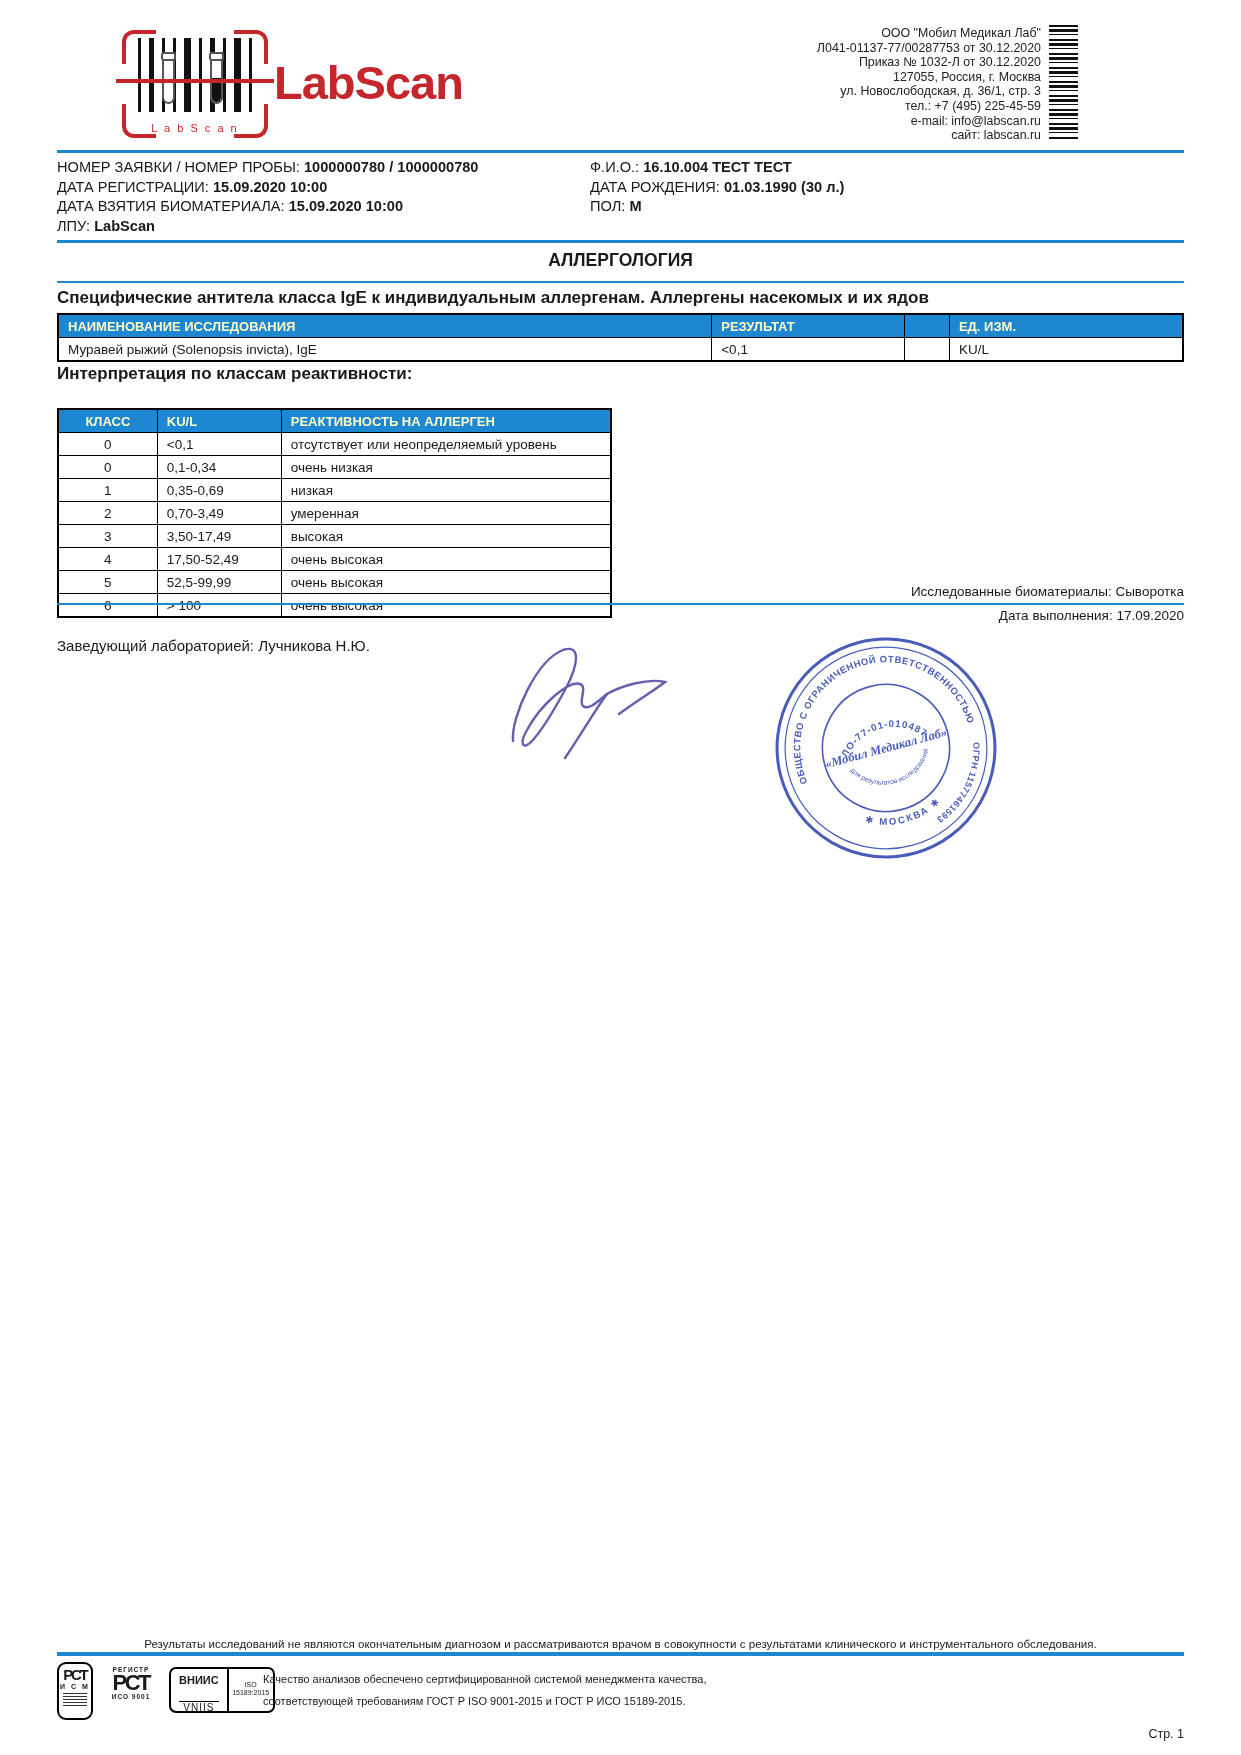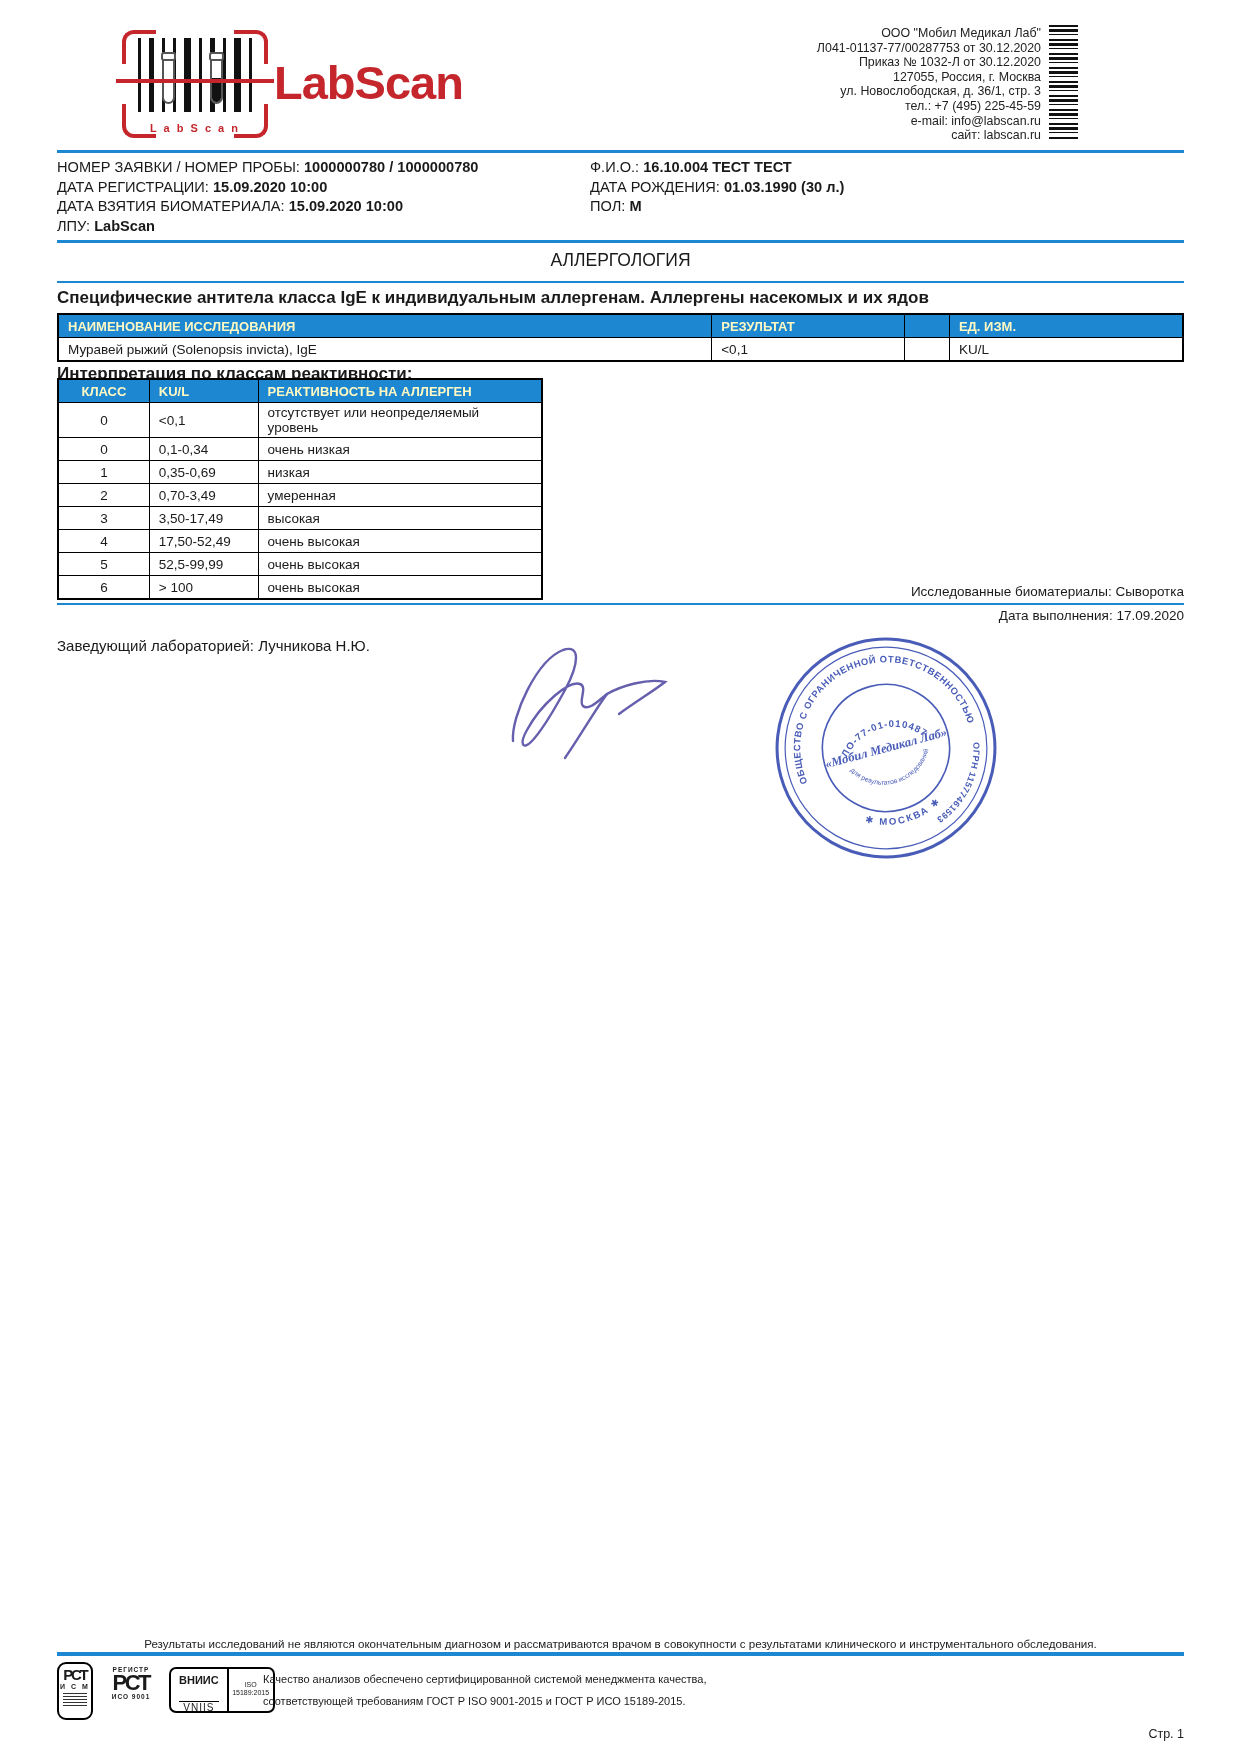--- a/index.html
+++ b/index.html
@@ -17,44 +17,44 @@
   .bars{position:absolute;left:16px;top:8px;width:114px;height:74px;display:flex;justify-content:space-between;align-items:stretch;}
   .bars i{display:block;background:#111;height:100%;}
   .w2{width:3px}.w3{width:5px}.w4{width:7px}
   .tube{position:absolute;top:22px;width:13px;height:52px;background:#fff;border:2px solid #555;
         border-radius:0 0 8px 8px;box-sizing:border-box;}
   .tube::before{content:"";position:absolute;left:-3px;top:-2px;right:-3px;height:5px;background:#fff;border:2px solid #555;border-radius:3px;}
   .tube.filled::after{content:"";position:absolute;left:0;right:0;bottom:0;height:24px;background:#111;border-radius:0 0 6px 6px;}
   .t1{left:40px}.t2{left:88px}
   .strike{position:absolute;left:-6px;right:-6px;top:49px;height:4px;background:#c4262c;}
   .logo-sub{position:absolute;left:0;right:0;bottom:4px;text-align:center;color:#c4262c;
-            font-size:11px;font-weight:bold;letter-spacing:2px;white-space:nowrap;}
+            font-size:11px;font-weight:normal;letter-spacing:2px;white-space:nowrap;}
   .logo-word{color:#c4262c;font-size:47px;font-weight:bold;letter-spacing:-1px;margin-left:6px;margin-top:-4px;}
 
   .company{position:absolute;top:26px;right:200px;text-align:right;font-size:12.4px;line-height:14.6px;color:#222;}
   .topbarcode{position:absolute;top:25px;right:163px;width:29px;height:114px;
       background:repeating-linear-gradient(to bottom,#111 0 2px,#fff 2px 4px,#111 4px 7px,#fff 7px 9px,#111 9px 10px,#fff 10px 14px);}
 
   
   .rule{position:absolute;left:57px;right:57px;background:#1e87d2;}
   .r1{top:150px;height:3px}.r2{top:240px;height:3px}.r3{top:281px;height:2px}
   .r4{top:603px;height:2px}.r5{top:1652px;height:4px}
 
   
   .patient{position:absolute;top:158px;font-size:14.6px;line-height:19.5px;}
   .patient.pl{left:57px}.patient.pr{left:590px}
   .patient b{font-weight:bold}
 
-  .dept-title{position:absolute;left:0;right:0;top:250px;text-align:center;font-size:17.5px;font-weight:normal;}
+  .dept-title{position:absolute;left:0;right:0;top:250px;text-align:center;font-size:17.5px;font-weight:bold;}
   .panel-title{position:absolute;left:57px;top:288px;font-size:17px;font-weight:bold;}
 
   
   table{border-collapse:collapse;font-size:13.5px;}
   .results{position:absolute;left:57px;top:313px;width:1127px;}
-  .interp{position:absolute;left:57px;top:378px;width:486px;}
+  .interp{position:absolute;left:57px;top:408px;width:555px;}
   th,td{border:1px solid #000;padding:2px 9px;height:18px;}
   table{border:2px solid #000;}
   th{background:#1e87d2;color:#fef9c3;font-weight:bold;text-align:left;font-size:13px;}
   .results col.c1{width:655px}.results col.c2{width:193px}.results col.c3{width:45px}.results col.c4{width:234px}
   .interp col.k1{width:105px}.interp col.k2{width:135px}.interp col.k3{width:363px}
   .interp td.cc{text-align:center}
   .interp th.cc{text-align:center}
   .interp-title{position:absolute;left:57px;top:364px;font-size:17px;font-weight:bold;}
 
   .biomat{position:absolute;right:57px;top:584px;font-size:13.5px;}

